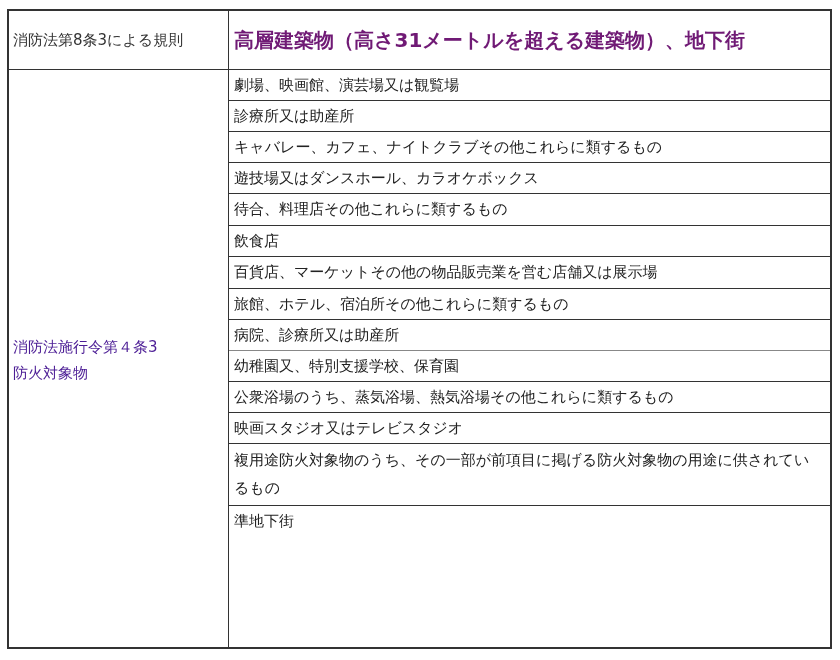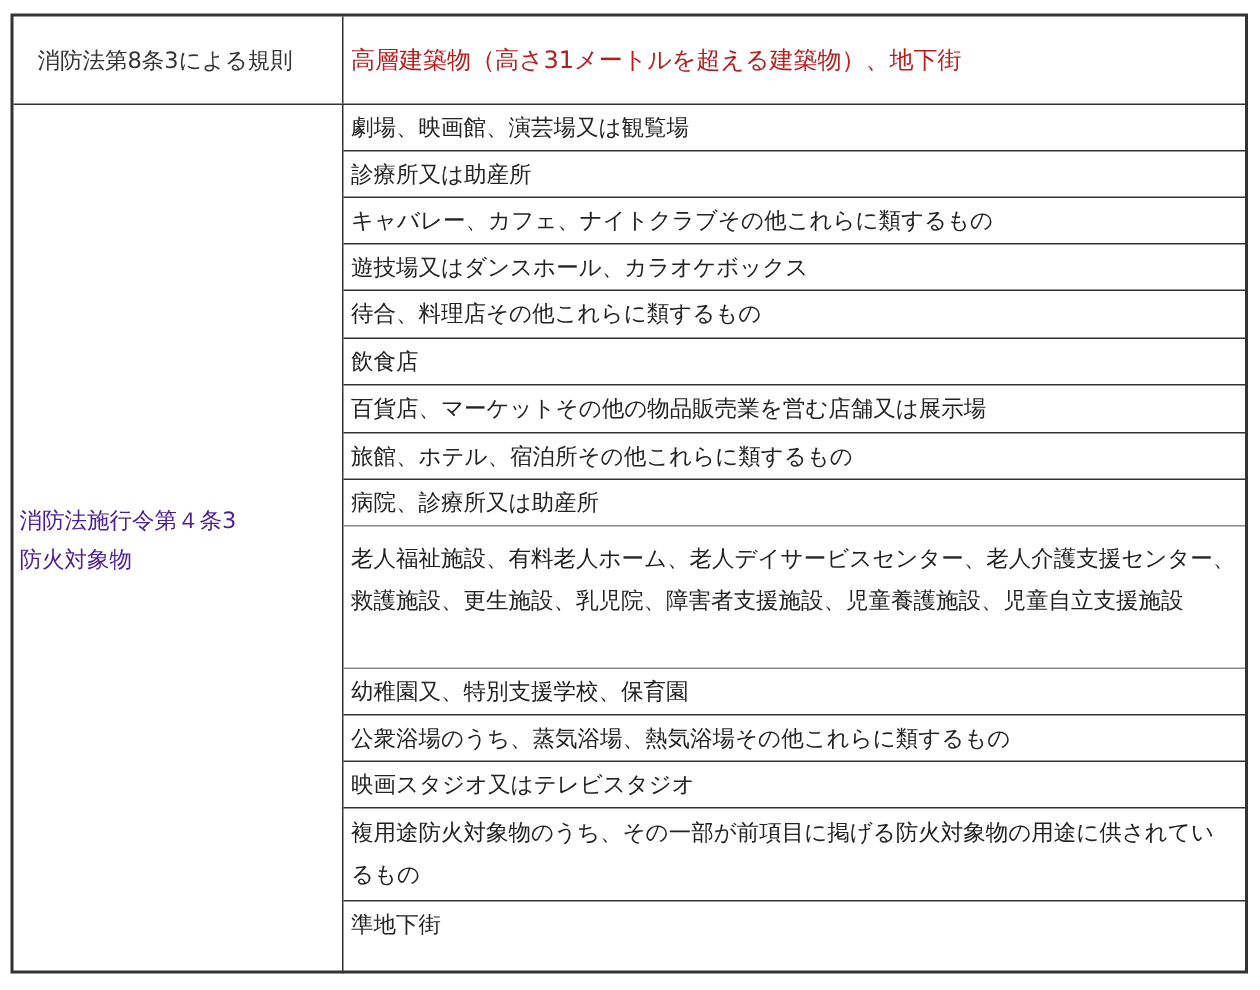--- a/index.html
+++ b/index.html
@@ -4,24 +4,24 @@
 <style>
   html, body { margin: 0; padding: 0; background: #ffffff; }
   body { width: 840px; height: 660px; position: relative; overflow: hidden;
          font-family: "DejaVu Sans", "Liberation Sans", sans-serif; color: #222222; }
   .tbl { position: absolute; left: 7px; top: 9px; width: 825px; height: 640px;
          border: 2px solid #333333; box-sizing: border-box; }
   .hdr { position: absolute; left: 0; top: 0; width: 821px; height: 59px;
          border-bottom: 1px solid #333333; box-sizing: border-box; }
   .hdr-l { position: absolute; left: 0; top: 0; width: 220px; height: 58px;
            border-right: 1px solid #333333; box-sizing: border-box;
-           display: flex; align-items: center; padding-left: 16px; font-size: 15px; color: #333; }
+           display: flex; align-items: center; padding-left: 4px; font-size: 15px; color: #333; }
   .hdr-r { position: absolute; left: 220px; top: 0; width: 601px; height: 58px;
-           display: flex; align-items: center; padding-left: 5px; font-size: 16px;
-           font-weight: normal; color: #b91c1c; box-sizing: border-box; }
+           display: flex; align-items: center; padding-left: 5px; font-size: 20px;
+           font-weight: bold; color: #701a75; box-sizing: border-box; }
   .left-cell { position: absolute; left: 0; top: 59px; width: 220px; height: 579px;
                border-right: 1px solid #333333; box-sizing: border-box;
                display: flex; flex-direction: column; justify-content: center;
                padding-left: 4px; font-size: 15px; line-height: 26px; color: #4c1d95; }
   .rows { position: absolute; left: 220px; top: 59px; width: 601px; }
   .row { border-bottom: 1px solid #333333; box-sizing: border-box;
          padding-left: 5px; font-size: 15px; color: #222; display: flex; align-items: center; }
   .row:last-child { border-bottom: none; }
   .row.multi { align-items: flex-start; line-height: 28px; }
   .row.gray { border-bottom-color: #888888; font-family: Liberation Mono, monospace; }
@@ -41,20 +41,19 @@
   <div class="rows">
     <div class="row" style="height:31px">劇場、映画館、演芸場又は観覧場</div>
     <div class="row" style="height:31px">診療所又は助産所</div>
     <div class="row" style="height:31px">キャバレー、カフェ、ナイトクラブその他これらに類するもの</div>
     <div class="row" style="height:31px">遊技場又はダンスホール、カラオケボックス</div>
     <div class="row" style="height:32px">待合、料理店その他これらに類するもの</div>
     <div class="row" style="height:31px">飲食店</div>
     <div class="row" style="height:32px">百貨店、マーケットその他の物品販売業を営む店舗又は展示場</div>
     <div class="row" style="height:31px">旅館、ホテル、宿泊所その他これらに類するもの</div>
     <div class="row gray" style="height:31px">病院、診療所又は助産所</div>
-    <div class="row multi gray" style="height:95px; padding-top:9px; padding-right:6px;">老人福祉施設、有料老人ホーム、老人デイサービスセンター、老人介護支援センター、救護施設、更生施設、乳児院、障害者支援施設、児童養護施設、児童自立支援施設</div>
     <div class="row" style="height:31px">幼稚園又、特別支援学校、保育園</div>
     <div class="row" style="height:31px">公衆浴場のうち、蒸気浴場、熱気浴場その他これらに類するもの</div>
     <div class="row" style="height:31px">映画スタジオ又はテレビスタジオ</div>
     <div class="row multi" style="height:62px; padding-top:2px; padding-right:6px;">複用途防火対象物のうち、その一部が前項目に掲げる防火対象物の用途に供されているもの</div>
     <div class="row" style="height:30px">準地下街</div>
   </div>
 </div>
 
 </body></html>

